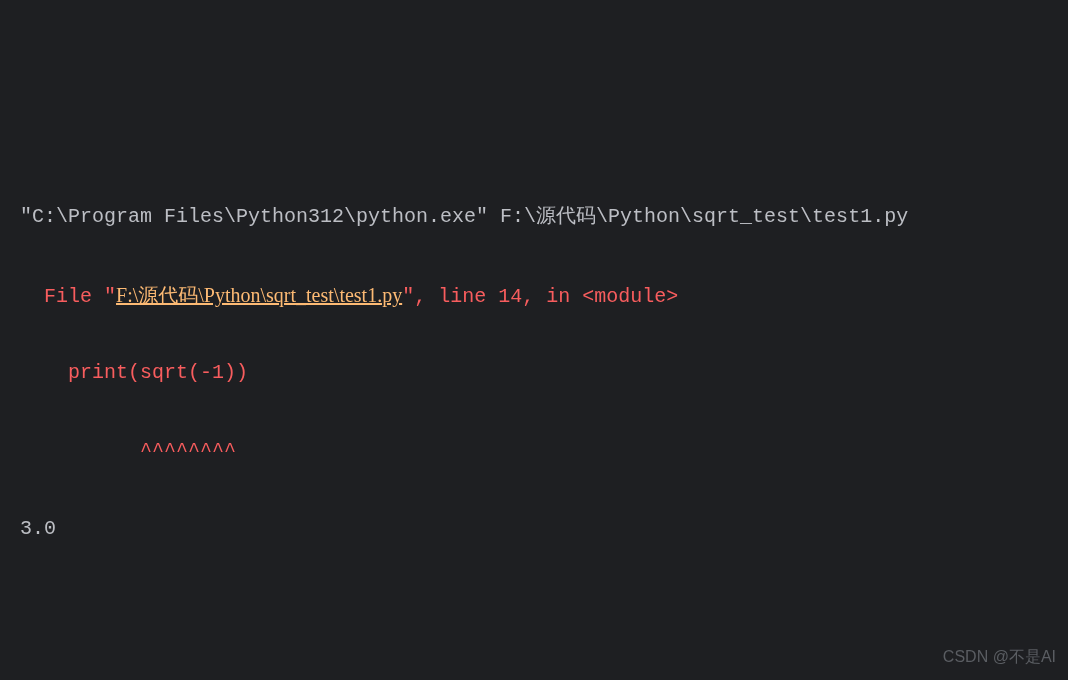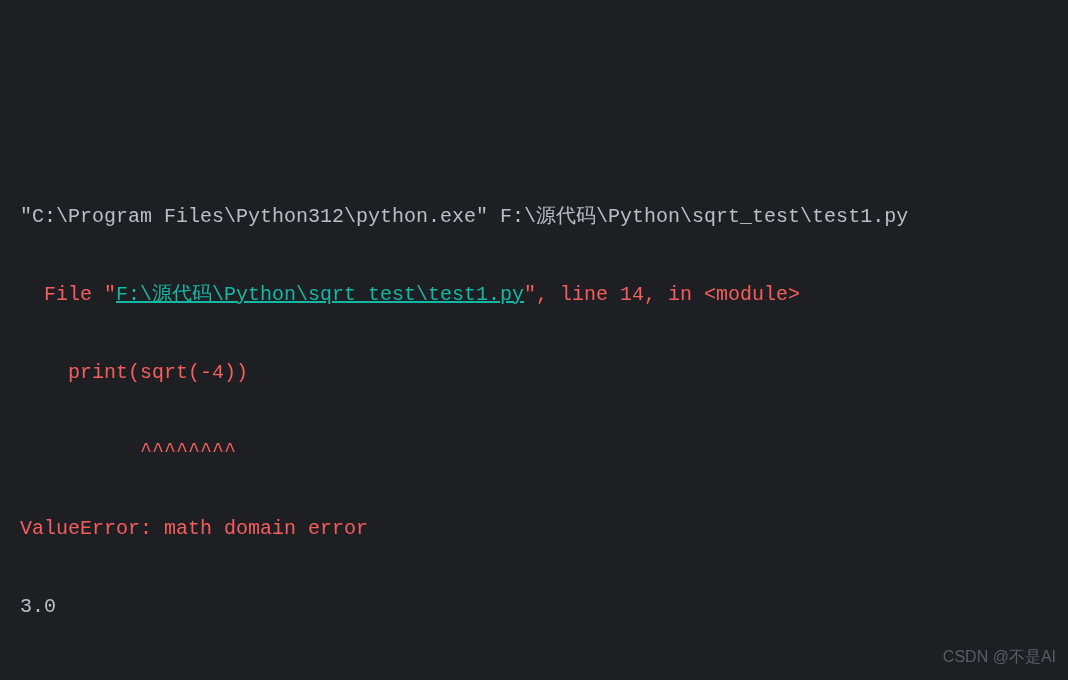--- a/index.html
+++ b/index.html
@@ -25,43 +25,43 @@
       height: 42px;
       line-height: 42px;
     }
     .gray {
       color: #bcbec4;
     }
     .red {
       color: #f85d5e;
     }
     .link {
-      color: #14b8a6;
+      color: #fdba74;
       text-decoration: underline;
+      font-family: Liberation Serif, serif;
     }
     .watermark {
       position: absolute;
       bottom: 8px;
       right: 12px;
       font-size: 16px;
       color: #5a5d62;
       font-family: sans-serif;
     }
   </style>
 </head>
 <body>
 
 
 
 <div>
 <span class="line gray">"C:\Program Files\Python312\python.exe" F:\源代码\Python\sqrt_test\test1.py</span>
 <span class="line"><span class="red">  File "</span><span class="link">F:\源代码\Python\sqrt_test\test1.py</span><span class="red">", line 14, in &lt;module&gt;</span></span>
-<span class="line red">    print(sqrt(-4))</span>
+<span class="line red">    print(sqrt(-1))</span>
 <span class="line red">          ^^^^^^^^</span>
-<span class="line red">ValueError: math domain error</span>
 <span class="line gray">3.0</span>
 
 
 
 
 
 
 
 
 

